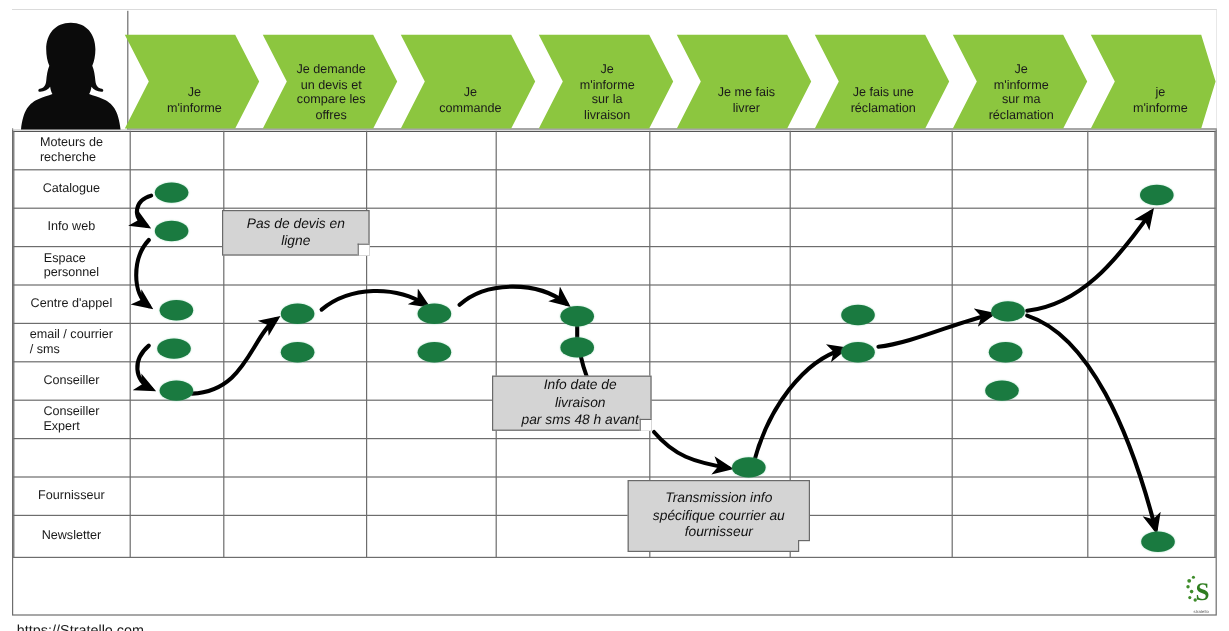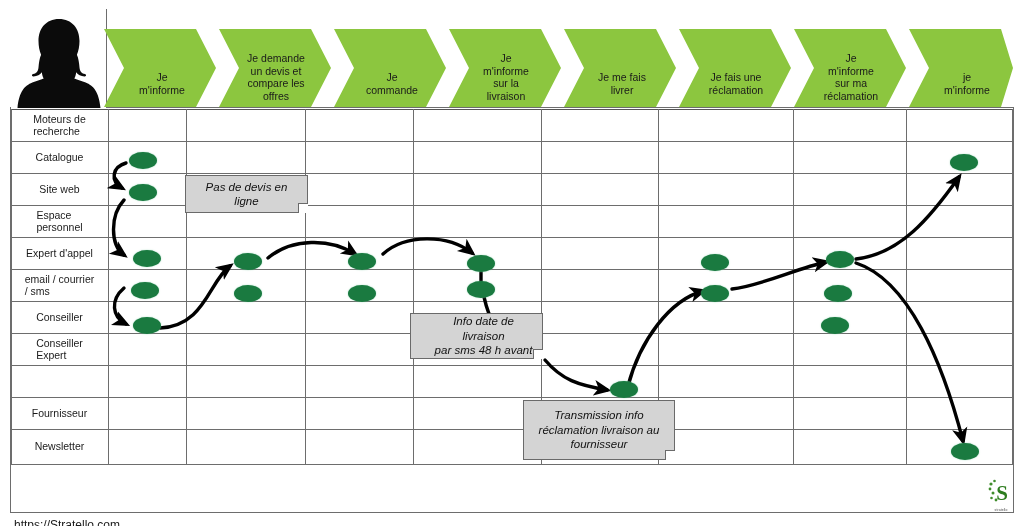--- a/index.html
+++ b/index.html
@@ -184,24 +184,24 @@
     <div class="grid-line vline" style="left:402px;"></div>
     <div class="grid-line vline" style="left:530px;"></div>
     <div class="grid-line vline" style="left:647px;"></div>
     <div class="grid-line vline" style="left:782px;"></div>
     <div class="grid-line vline" style="left:895px;"></div>
     <div class="grid-line vline" style="left:1001px;"></div>
 
     <div class="row-label" style="top:0px;   height:32px; white-space:pre-line;">Moteurs de
 recherche</div>
     <div class="row-label" style="top:32px;  height:32px; white-space:pre-line;">Catalogue</div>
-    <div class="row-label" style="top:64px;  height:32px; white-space:pre-line;">Site web</div>
+    <div class="row-label" style="top:64px;  height:32px; white-space:pre-line;">Info web</div>
     <div class="row-label" style="top:96px;  height:32px; white-space:pre-line;">Espace
 personnel</div>
-    <div class="row-label" style="top:128px; height:32px; white-space:pre-line;">Expert d'appel</div>
+    <div class="row-label" style="top:128px; height:32px; white-space:pre-line;">Centre d'appel</div>
     <div class="row-label" style="top:160px; height:32px; white-space:pre-line;">email / courrier
 / sms</div>
     <div class="row-label" style="top:192px; height:32px; white-space:pre-line;">Conseiller</div>
     <div class="row-label" style="top:224px; height:32px; white-space:pre-line;">Conseiller
 Expert</div>
     <div class="row-label" style="top:288px; height:32px; white-space:pre-line;">Fournisseur</div>
     <div class="row-label" style="top:320px; height:35px; white-space:pre-line;">Newsletter</div>
   </div>
 
   <svg class="arrows">
@@ -275,21 +275,21 @@
   </div>
 
   <div class="callout" style="left:410px; top:313px; width:133px; height:46px;">
     <span style="white-space:pre-line;margin-left:14px;">Info date de livraison
 par sms 48 h avant</span>
     <span class="fold"></span>
   </div>
 
   <div class="callout" style="left:523px; top:400px; width:152px; height:60px;">
     <span style="white-space:pre-line;">Transmission info
-réclamation livraison au
+spécifique courrier au
 fournisseur</span>
     <span class="fold"></span>
   </div>
 
   <div class="footer-url">https://Stratello.com</div>
 
   <div class="logo-wrap">
     <svg width="28" height="28" viewBox="0 0 28 28">
       <g fill="#3F8C2B">
         <circle cx="4" cy="6" r="1.6"></circle>

